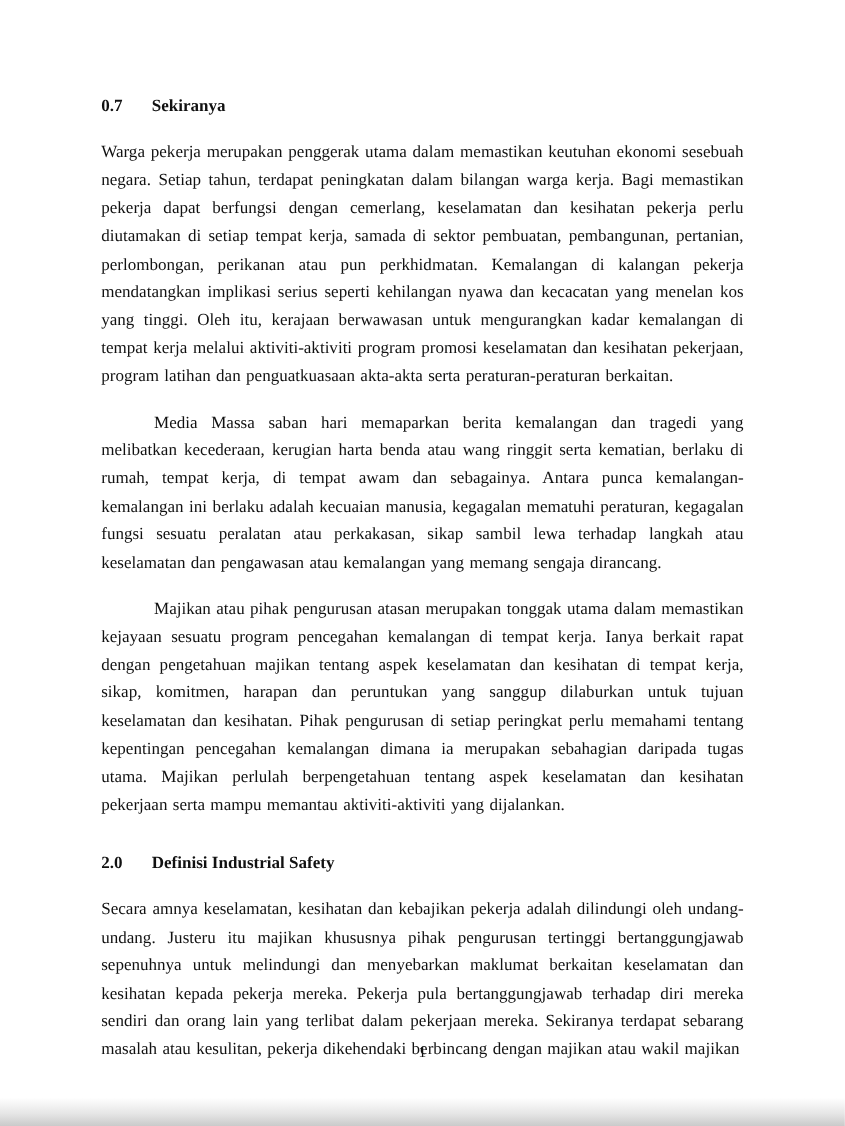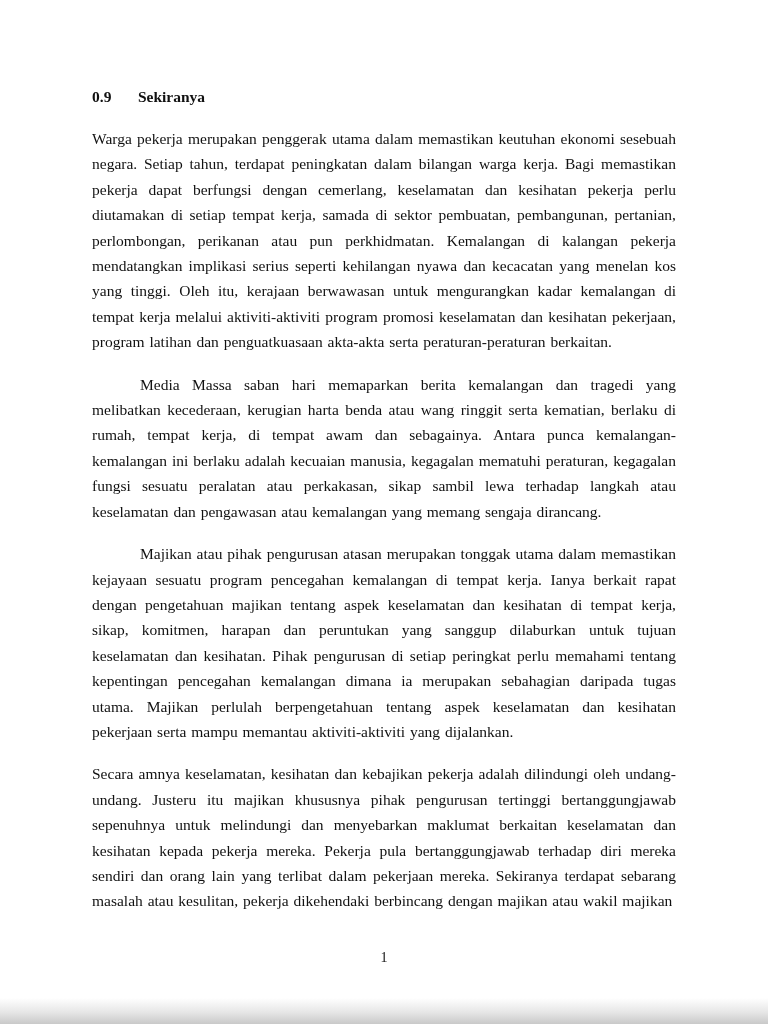--- a/index.html
+++ b/index.html
@@ -68,28 +68,32 @@
     pointer-events: none;
   }
 </style>
 </head>
 <body>
 
 <div class="page">
   <div class="content">
 
     <h2 class="heading">
-      <span class="heading-num">0.9</span>
+      <span class="heading-num">0.7</span>
       <span class="heading-title">Sekiranya</span>
     </h2>
 
     <p class="para">Warga pekerja merupakan penggerak utama dalam memastikan keutuhan ekonomi sesebuah negara. Setiap tahun, terdapat peningkatan dalam bilangan warga kerja.  Bagi memastikan pekerja dapat berfungsi dengan cemerlang, keselamatan dan kesihatan pekerja perlu diutamakan di setiap tempat kerja, samada di sektor pembuatan, pembangunan, pertanian, perlombongan, perikanan atau pun perkhidmatan. Kemalangan di kalangan pekerja mendatangkan implikasi serius seperti kehilangan nyawa dan kecacatan yang menelan kos yang tinggi. Oleh itu, kerajaan berwawasan untuk mengurangkan kadar kemalangan di tempat kerja melalui aktiviti-aktiviti program promosi keselamatan dan kesihatan pekerjaan, program latihan dan penguatkuasaan akta-akta serta peraturan-peraturan berkaitan.</p>
     <p class="para first-indent">Media Massa saban hari memaparkan berita kemalangan dan tragedi yang melibatkan kecederaan, kerugian harta benda atau wang ringgit serta kematian, berlaku di rumah, tempat kerja, di tempat awam dan sebagainya.  Antara punca kemalangan-kemalangan ini berlaku adalah kecuaian manusia, kegagalan mematuhi peraturan, kegagalan fungsi sesuatu peralatan atau perkakasan, sikap sambil lewa terhadap langkah  atau keselamatan dan pengawasan atau kemalangan yang memang sengaja dirancang.</p>
     <p class="para first-indent">Majikan atau pihak pengurusan atasan merupakan tonggak utama dalam memastikan kejayaan sesuatu program pencegahan kemalangan di tempat kerja. Ianya berkait rapat dengan pengetahuan majikan tentang aspek keselamatan dan kesihatan di tempat kerja, sikap, komitmen, harapan dan peruntukan yang sanggup dilaburkan untuk tujuan keselamatan dan kesihatan. Pihak pengurusan di setiap peringkat perlu memahami tentang kepentingan pencegahan kemalangan dimana ia merupakan sebahagian daripada tugas utama. Majikan perlulah berpengetahuan tentang aspek keselamatan dan kesihatan pekerjaan serta mampu memantau aktiviti-aktiviti yang dijalankan.</p>
 
+    <h2 class="heading second">
+      <span class="heading-num">2.0</span>
+      <span class="heading-title">Definisi Industrial Safety</span>
+    </h2>
 
     <p class="para">Secara amnya keselamatan, kesihatan dan kebajikan pekerja adalah dilindungi oleh undang-undang.  Justeru itu majikan khususnya pihak pengurusan tertinggi bertanggungjawab sepenuhnya untuk melindungi dan menyebarkan maklumat berkaitan keselamatan dan kesihatan kepada pekerja mereka.  Pekerja pula bertanggungjawab terhadap diri mereka sendiri dan orang lain yang terlibat dalam pekerjaan mereka.   Sekiranya terdapat sebarang masalah atau kesulitan, pekerja dikehendaki berbincang dengan majikan atau wakil majikan</p>
 
   </div>
 
   <div class="page-number">1</div>
   <div class="bottom-edge"></div>
 </div>
 
 </body></html>

